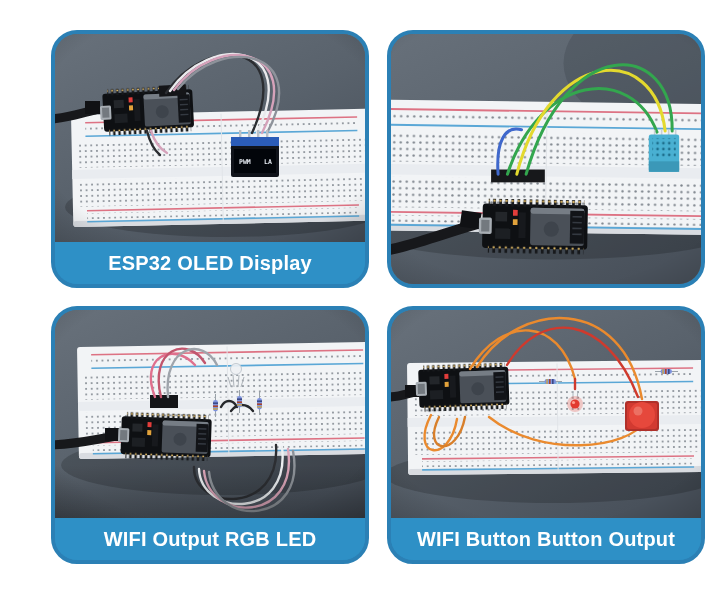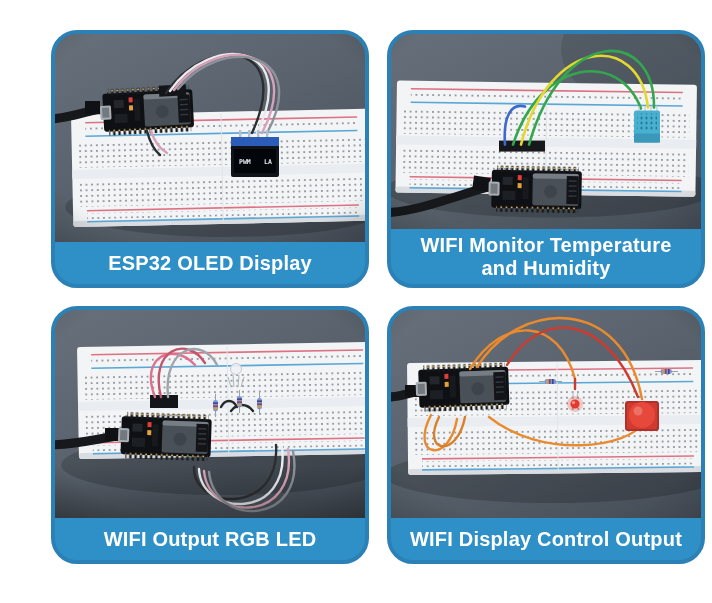--- a/index.html
+++ b/index.html
@@ -172,23 +172,20 @@
 
         <g transform="translate(243,86)">
           <path d="M5 -4 v6 M11 -4 v6 M17 -4 v6 M23 -4 v6" stroke="#c9cfd5" stroke-width="1.4"></path>
           <rect x="0" y="0" width="26" height="32" rx="2" fill="#49b0d2"></rect>
           <rect x="3" y="3" width="20" height="17" fill="url(#dhtHoles)"></rect>
           <rect x="0" y="23" width="26" height="9" fill="#3b98b8"></rect>
         </g>
         <rect width="310" height="214" fill="url(#vign)"></rect>
       </svg>
     </div>
-    <figcaption class="caption">
-      <span>WIFI Monitor Temperature and Humidity</span>
-    </figcaption>
   </figure>
 
   <figure class="panel">
     <div class="photo">
       <svg viewBox="0 0 310 214" preserveAspectRatio="xMidYMid slice">
         <rect width="310" height="214" fill="url(#bgGrad)"></rect>
         <ellipse cx="168" cy="158" rx="162" ry="30" fill="#000" opacity="0.18"></ellipse>
         <g transform="translate(22,40) rotate(-1)">
             <use href="#bb"></use>
           </g>
@@ -284,17 +281,17 @@
         <g transform="translate(234,88)">
           <rect x="0" y="6" width="34" height="30" rx="3" fill="#b0302a"></rect>
           <rect x="2" y="8" width="30" height="26" rx="2" fill="#d23a31"></rect>
           <circle cx="17" cy="20" r="13" fill="#e6483c"></circle>
           <circle cx="13" cy="16" r="4.5" fill="#ee7a6d" opacity="0.8"></circle>
         </g>
         <rect width="310" height="214" fill="url(#vign)"></rect>
       </svg>
     </div>
     <figcaption class="caption">
-      <span>WIFI Display Control Output</span>
+      <span>WIFI Button Button Output</span>
     </figcaption>
   </figure>
 
 </div>
 
 </body></html>

